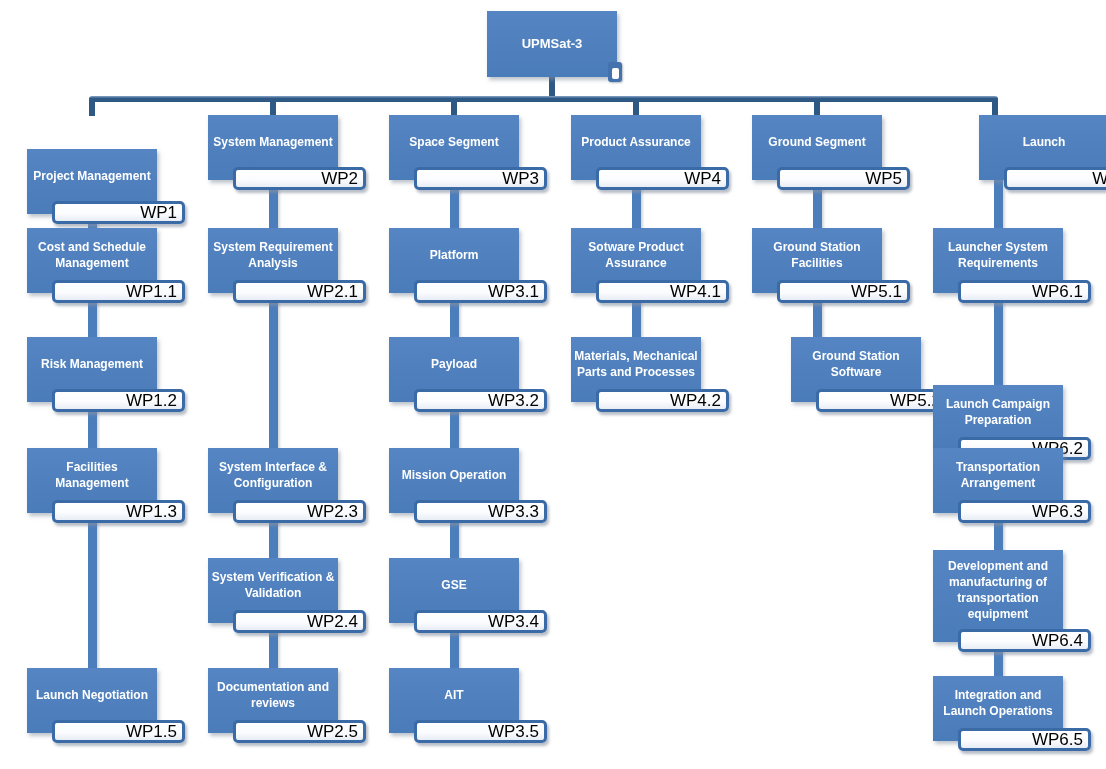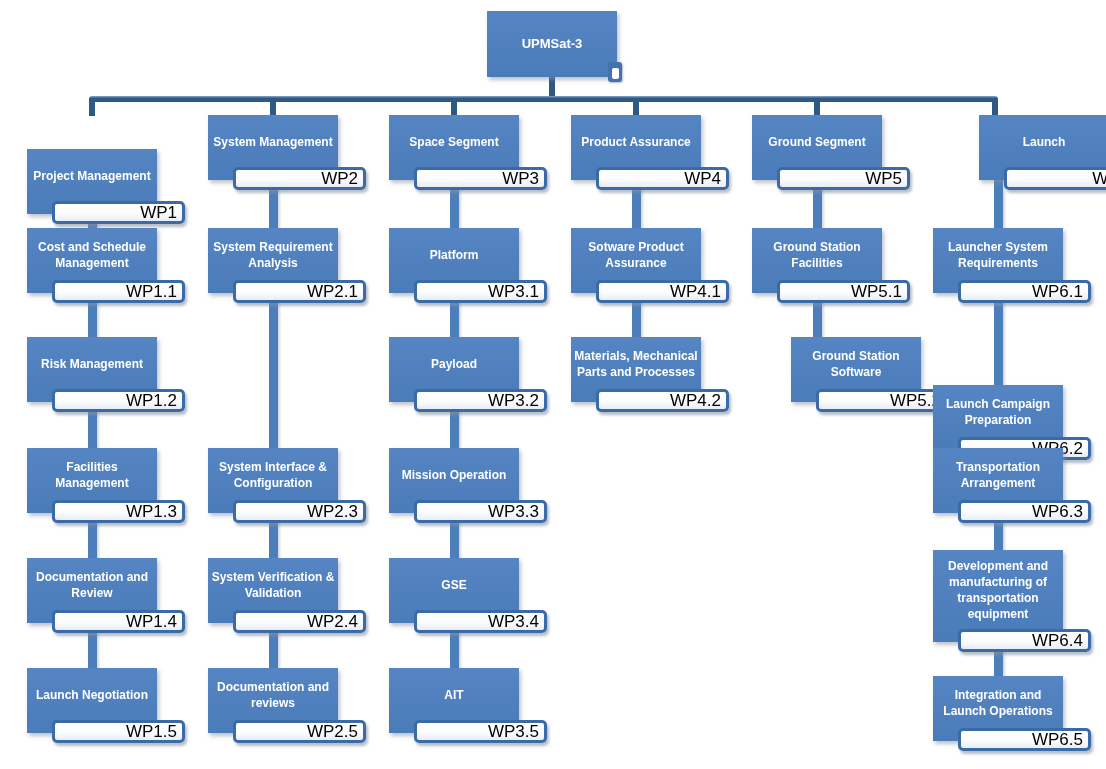--- a/index.html
+++ b/index.html
@@ -104,28 +104,20 @@
       </div>
   </div>
   <div class="node" style="left:27px; top:448px;">
     <div class="nbox">
         <span class="nlabel">Facilities Management</span>
       </div>
     <div class="nbar">
         <span class="ncode">WP1.3</span>
       </div>
   </div>
-  <div class="node" style="left:27px; top:558px;">
-    <div class="nbox">
-        <span class="nlabel">Documentation and Review</span>
-      </div>
-    <div class="nbar">
-        <span class="ncode">WP1.4</span>
-      </div>
-  </div>
   <div class="node" style="left:27px; top:668px;">
     <div class="nbox">
         <span class="nlabel">Launch Negotiation</span>
       </div>
     <div class="nbar">
         <span class="ncode">WP1.5</span>
       </div>
   </div>
 
   <div class="node" style="left:208px; top:115px;">

